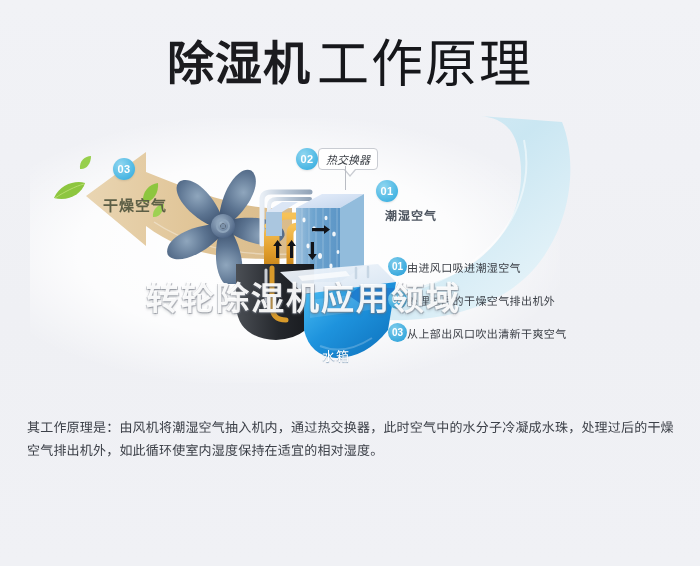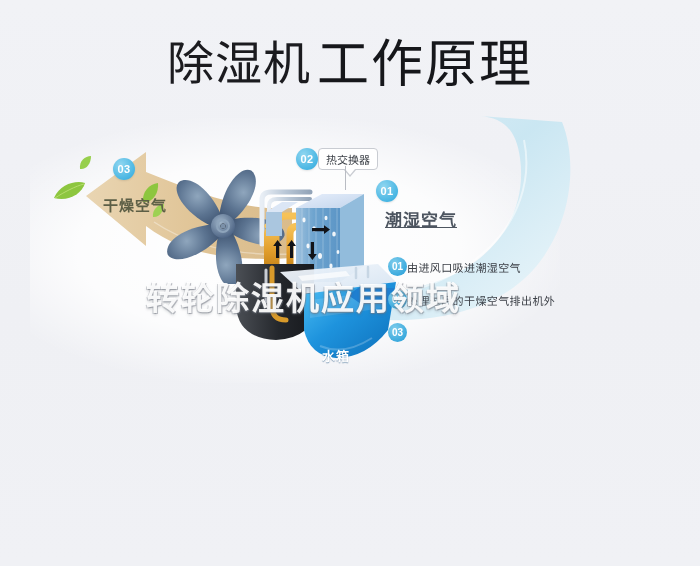--- a/index.html
+++ b/index.html
@@ -26,21 +26,21 @@
   .title-wrap {
     position: absolute;
     top: 22px;
     left: 0;
     width: 700px;
     text-align: center;
     white-space: nowrap;
   }
   .title-bold {
     font-size: 47px;
-    font-weight: 400;
+    font-weight: 700;
     color: #1b1b1f;
     letter-spacing: 1px;
     vertical-align: middle;
   }
   .title-light {
     font-size: 52px;
     font-weight: 400;
     color: #16171b;
     letter-spacing: 2px;
     margin-left: 6px;
@@ -144,21 +144,21 @@
   .callout {
     position: absolute;
     background: #ffffff;
     border: 1px solid #c9ccd2;
     border-radius: 4px;
     padding: 2px 7px;
     font-size: 11px;
     color: #3c4047;
     white-space: nowrap;
   }
-  .callout.heat-ex { left: 318px; top: 40px; }
+  .callout.heat-ex { left: 318px; top: 40px; font-style: italic; }
   .callout.heat-ex::after {
     content: "";
     position: absolute;
     left: 26px;
     bottom: -6px;
     width: 0; height: 0;
     border-left: 5px solid transparent;
     border-right: 5px solid transparent;
     border-top: 6px solid #ffffff;
   }
@@ -187,32 +187,31 @@
     top: 86px;
     font-size: 15px;
     font-weight: 700;
     color: #5d5f46;
     letter-spacing: 1px;
   }
   .label-humid {
     position: absolute;
     left: 385px;
     top: 98px;
-    font-size: 17px;
+    font-size: 12px;
     font-weight: 700;
     color: #4d5560;
     letter-spacing: 1px;
-    text-decoration: underline;
   }
   .label-tank {
     position: absolute;
     left: 322px;
     top: 238px;
     font-size: 13px;
-    font-weight: 700;
+    font-weight: 400;
     color: #ffffff;
     letter-spacing: 1px;
     text-shadow: 0 1px 1px rgba(0,60,110,0.45);
   }
 
   
   .steps {
     position: absolute;
     left: 388px;
     top: 250px;
@@ -483,21 +482,23 @@
     <div class="step-row">
       <span class="step-num">01</span>
       <span class="step-text">由进风口吸进潮湿空气</span>
     </div>
     <div class="step-row">
       <span class="step-num">02</span>
       <span class="step-text">处理过后的干燥空气排出机外</span>
     </div>
     <div class="step-row">
       <span class="step-num">03</span>
+      <span class="step-text">从上部出风口吹出清新干爽空气</span>
     </div>
   </div>
 
   <div class="watermark">转轮除湿机应用领域</div>
 
   <div class="body-copy">
+    <p class="para">其工作原理是：由风机将潮湿空气抽入机内，通过热交换器，此时空气中的水分子冷凝成水珠，处理过后的干燥空气排出机外，如此循环使室内湿度保持在适宜的相对湿度。</p>
   </div>
 
 </div>
 
 </body></html>

